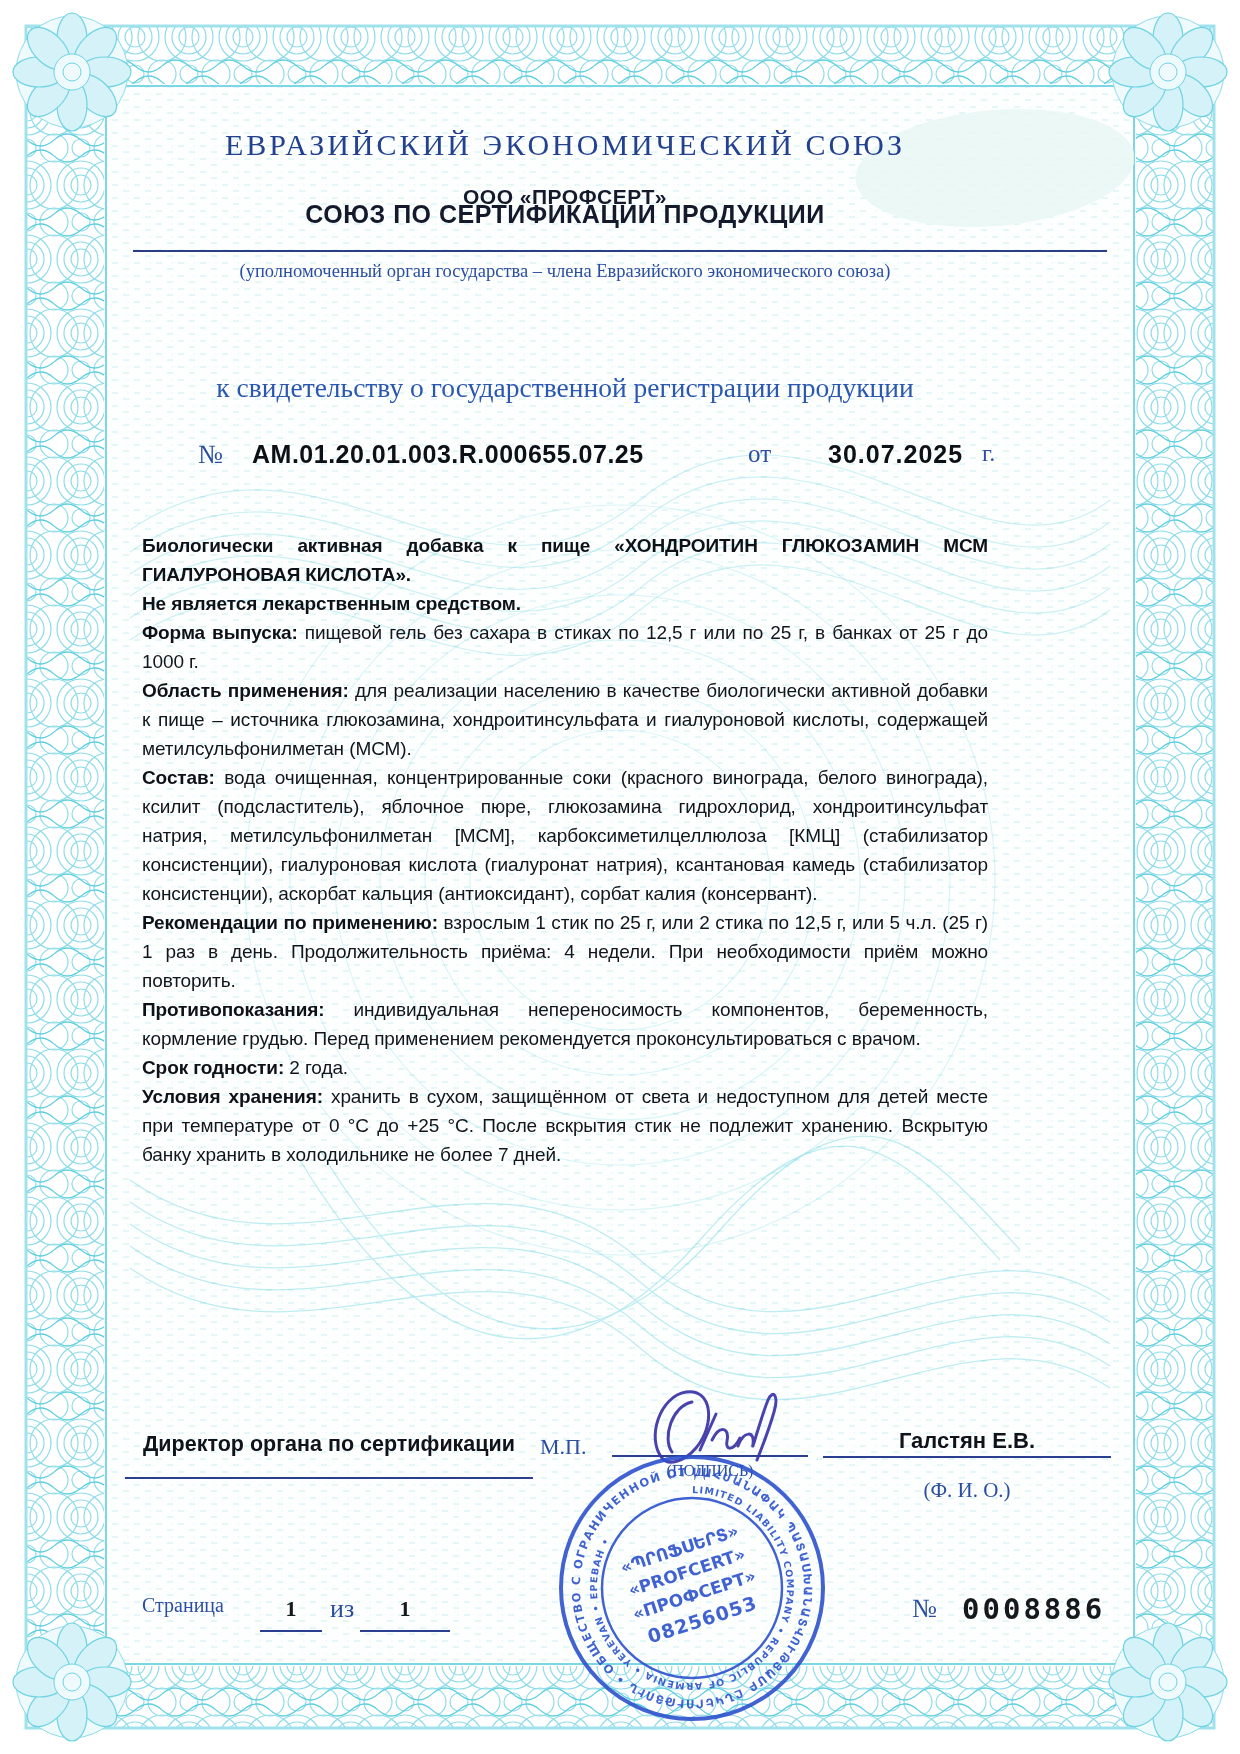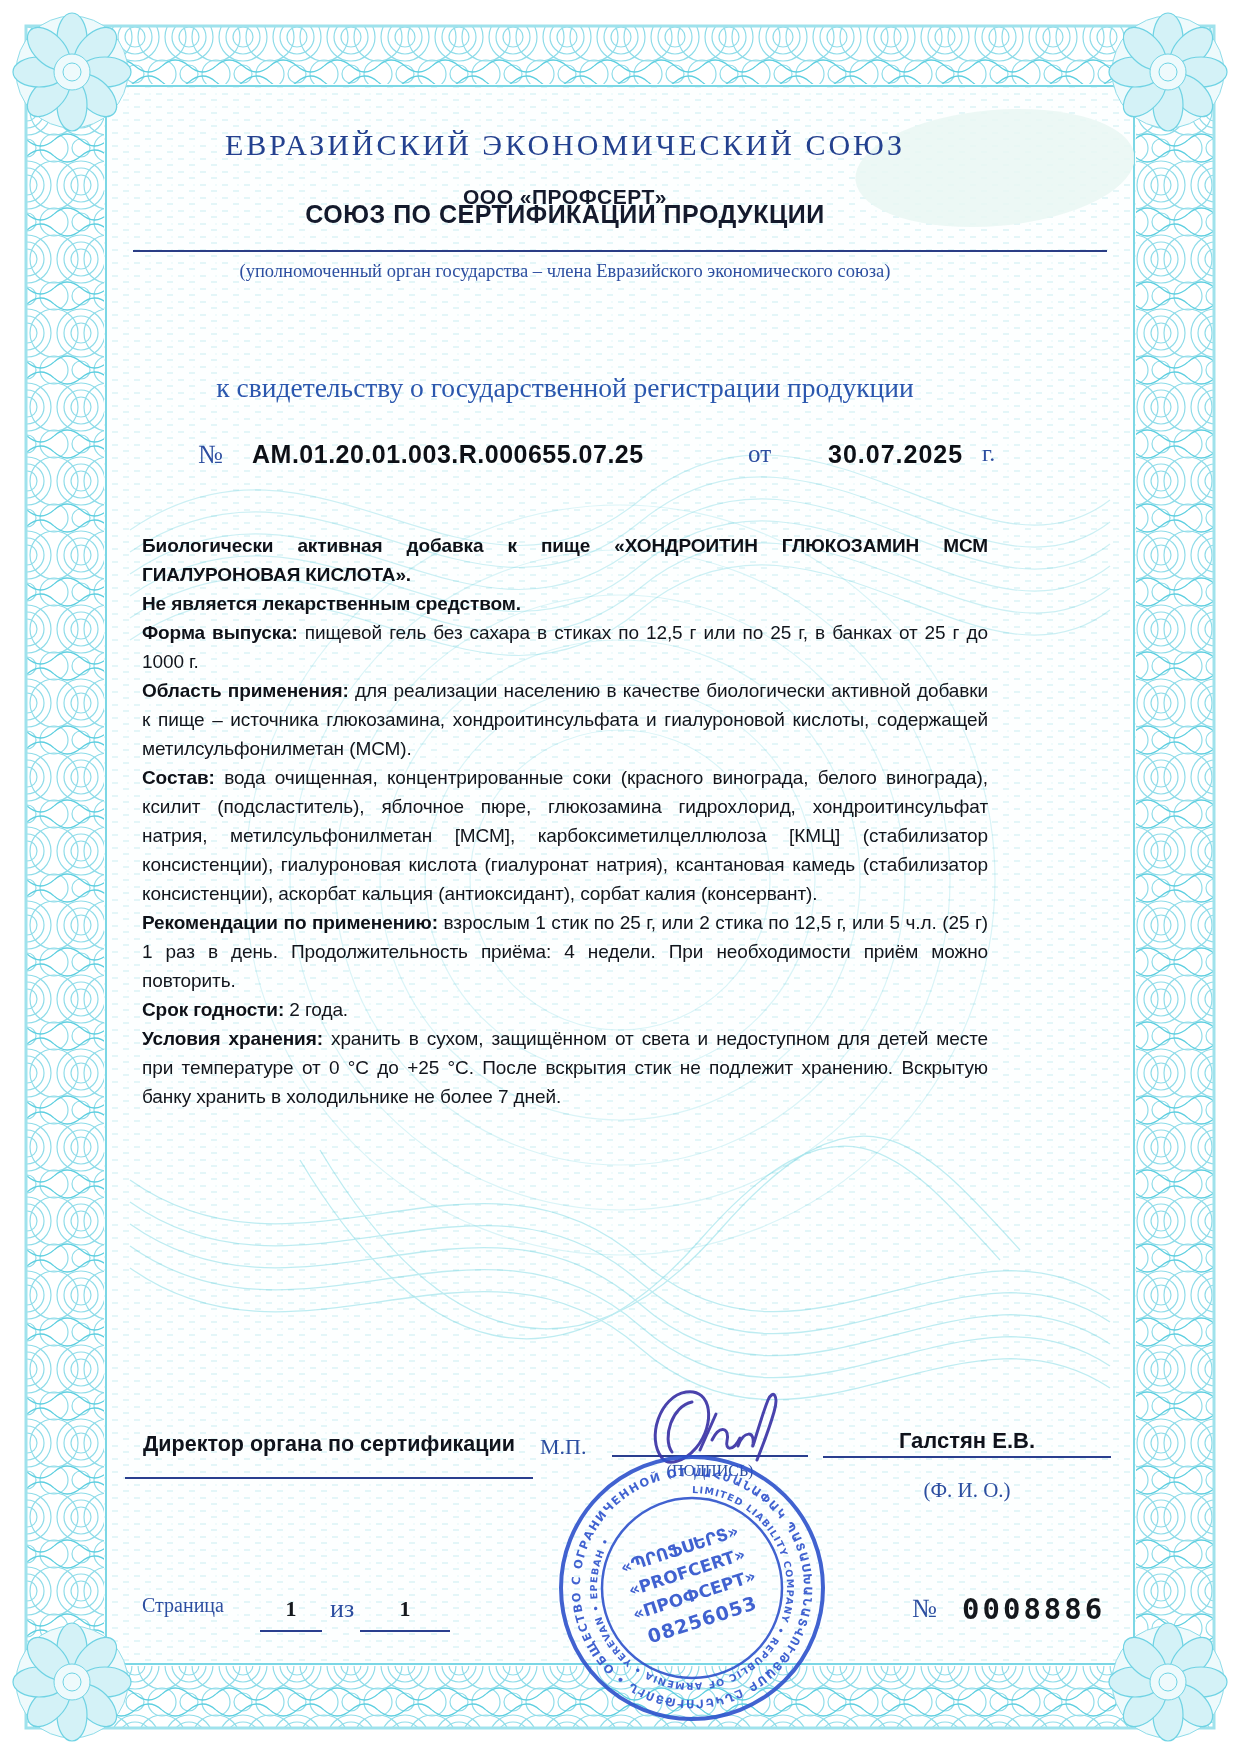--- a/index.html
+++ b/index.html
@@ -157,20 +157,21 @@
   <div class="abs numrow reg-date">30.07.2025</div>
   <div class="abs numrow year-suffix">г.</div>
 
   <div class="abs bodytext">
     <p><span class="lbl">Биологически активная добавка к пище «ХОНДРОИТИН ГЛЮКОЗАМИН МСМ ГИАЛУРОНОВАЯ КИСЛОТА».</span> <span></span></p>
     <p><span class="lbl">Не является лекарственным средством.</span> <span></span></p>
     <p><span class="lbl">Форма выпуска:</span> <span>пищевой гель без сахара в стиках по 12,5 г или по 25 г, в банках от 25 г до 1000 г.</span></p>
     <p><span class="lbl">Область применения:</span> <span>для реализации населению в качестве биологически активной добавки к пище – источника глюкозамина, хондроитинсульфата и гиалуроновой кислоты, содержащей метилсульфонилметан (МСМ).</span></p>
     <p><span class="lbl">Состав:</span> <span>вода очищенная, концентрированные соки (красного винограда, белого винограда), ксилит (подсластитель), яблочное пюре, глюкозамина гидрохлорид, хондроитинсульфат натрия, метилсульфонилметан [МСМ], карбоксиметилцеллюлоза [КМЦ] (стабилизатор консистенции), гиалуроновая кислота (гиалуронат натрия), ксантановая камедь (стабилизатор консистенции), аскорбат кальция (антиоксидант), сорбат калия (консервант).</span></p>
     <p><span class="lbl">Рекомендации по применению:</span> <span>взрослым 1 стик по 25 г, или 2 стика по 12,5 г, или 5 ч.л. (25 г) 1 раз в день. Продолжительность приёма: 4 недели. При необходимости приём можно повторить.</span></p>
+    <p><span class="lbl">Противопоказания:</span> <span>индивидуальная непереносимость компонентов, беременность, кормление грудью. Перед применением рекомендуется проконсультироваться с врачом.</span></p>
     <p><span class="lbl">Срок годности:</span> <span>2 года.</span></p>
     <p><span class="lbl">Условия хранения:</span> <span>хранить в сухом, защищённом от света и недоступном для детей месте при температуре от 0 °С до +25 °С. После вскрытия стик не подлежит хранению. Вскрытую банку хранить в холодильнике не более 7 дней.</span></p>
   </div>
 
   <div class="abs director-wrap">
     <span class="director-label">Директор органа по сертификации</span>
   </div>
   <div class="abs seal-abbr serifblue">М.П.</div>
   <div class="abs sig-line"></div>
   <div class="abs sig-caption serifblue">(ПОДПИСЬ)</div>

